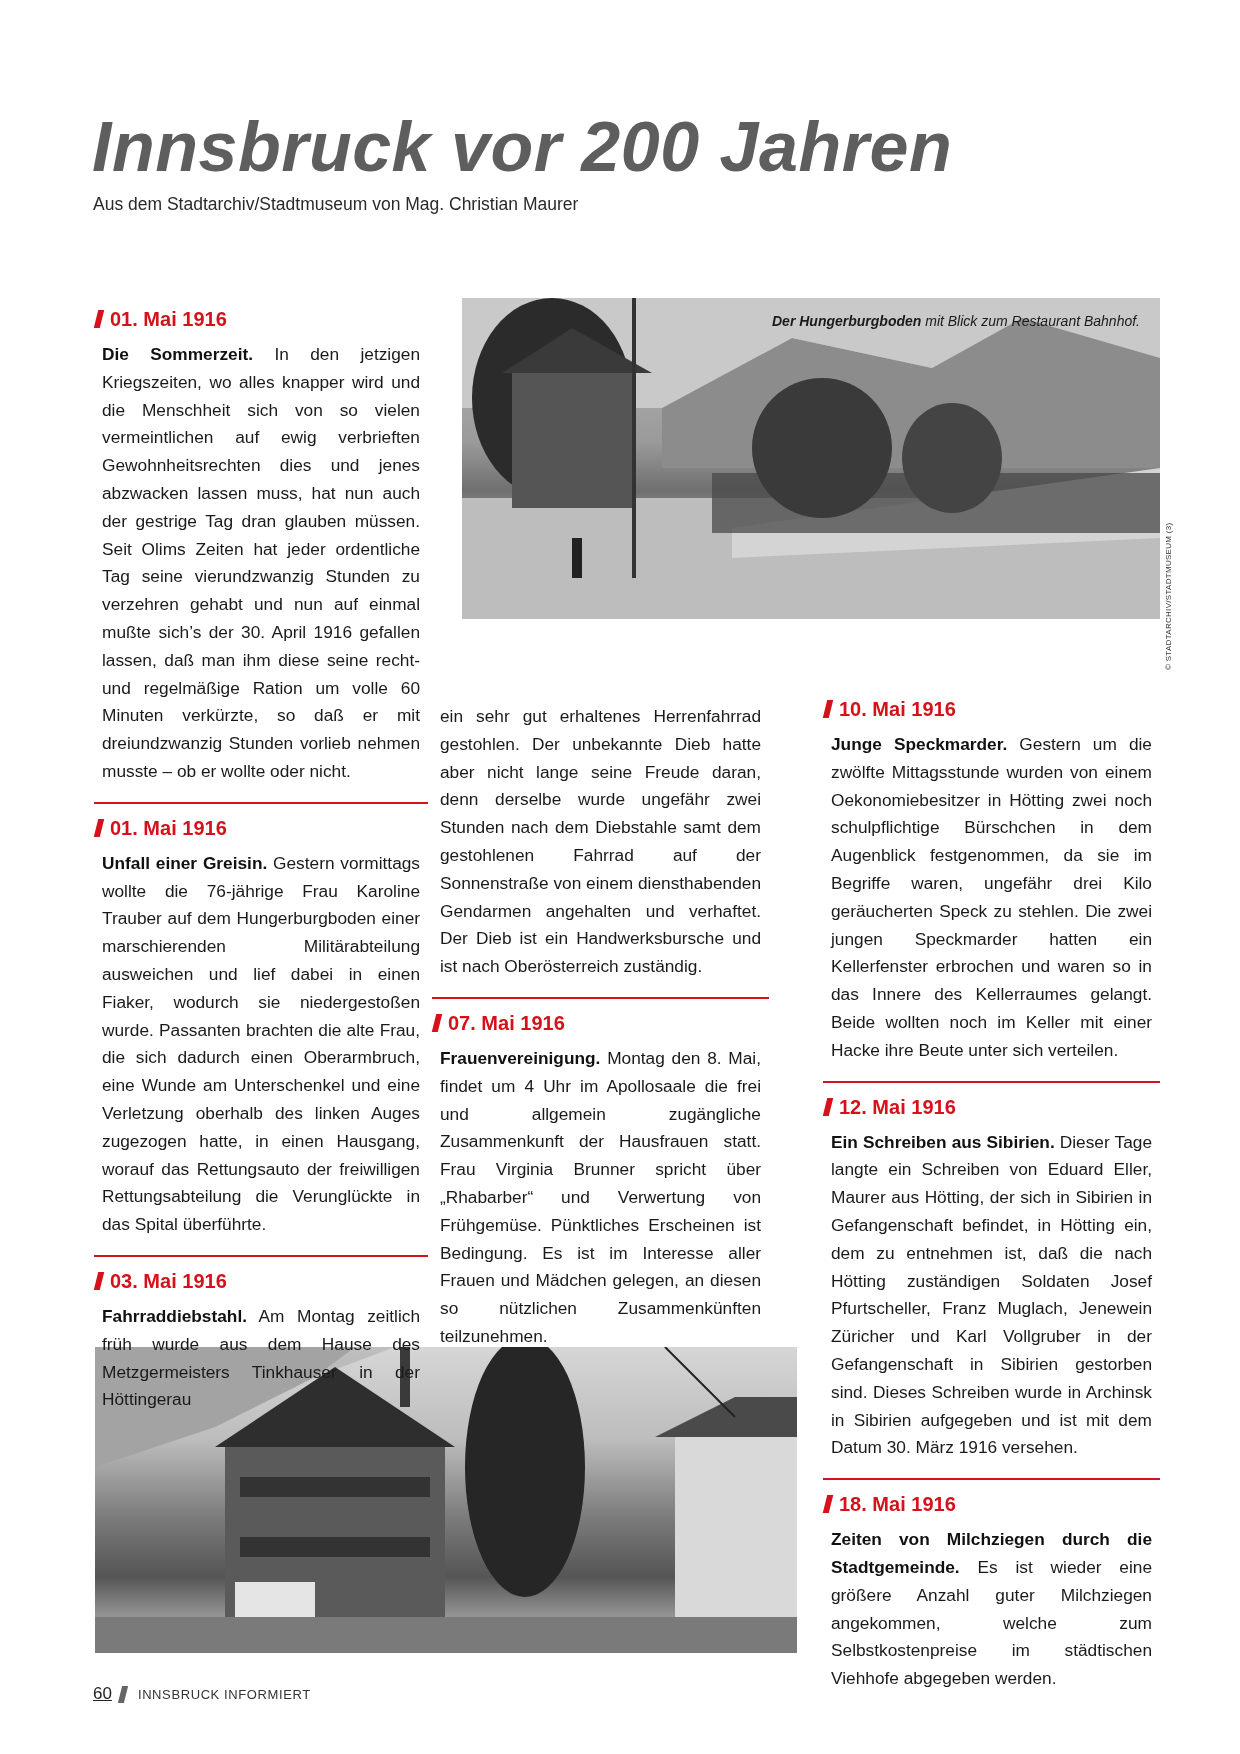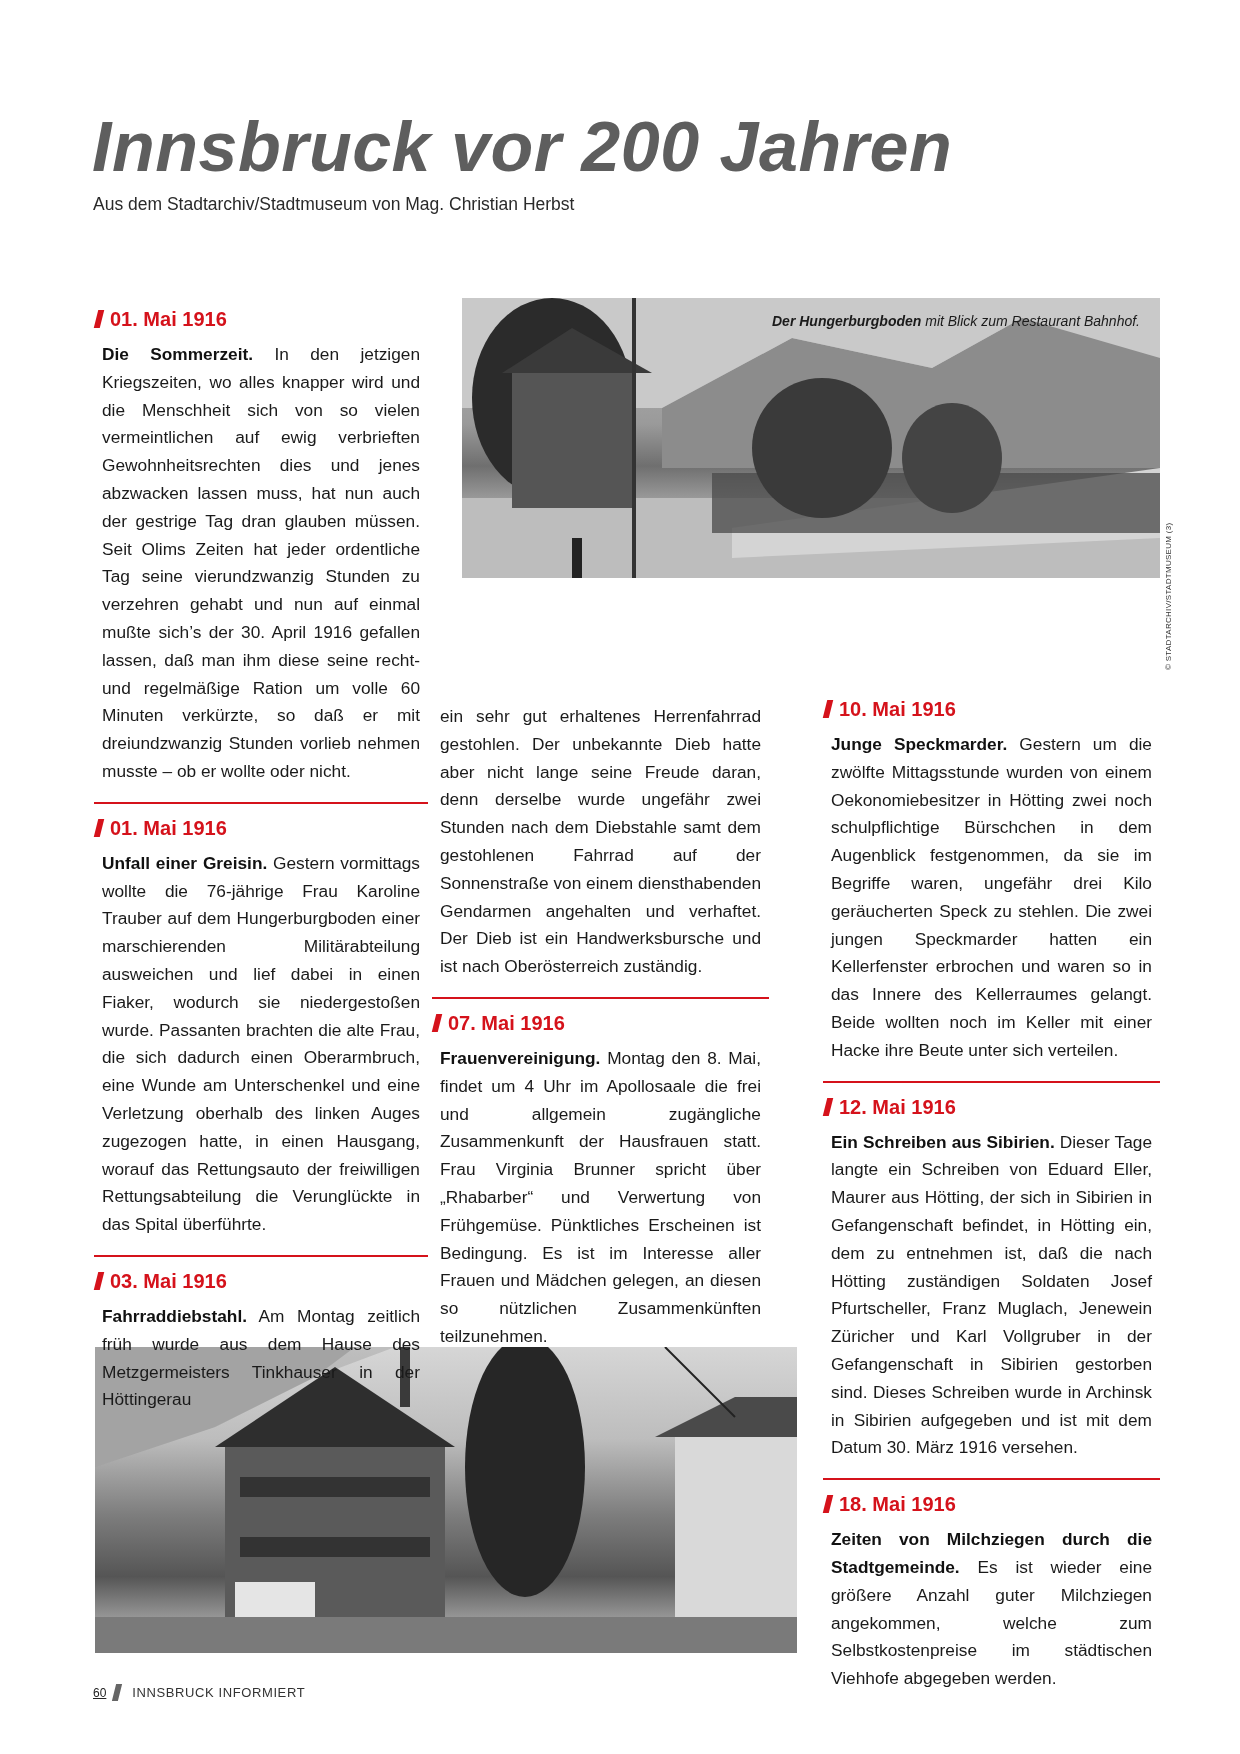--- a/index.html
+++ b/index.html
@@ -32,52 +32,52 @@
     font-size: 17.3px; line-height: 27.8px; text-align: justify; margin: 8px;
     hyphens: manual;
   }
   .entry-body b { font-weight: bold; color: #111; }
   .divider { height: 2px; background: #d5121b; margin: 16px 0 10px 0; border: none; }
 
   .photo {
     position: absolute; overflow: hidden;
     background: linear-gradient(180deg, #bcbcbc 0%, #9a9a9a 45%, #6f6f6f 60%, #b8b8b8 80%, #d2d2d2 100%);
   }
-  .photo-top { left: 462px; top: 298px; width: 698px; height: 280px; }
+  .photo-top { left: 462px; top: 298px; width: 698px; height: 321px; }
   .photo-bottom { left: 95px; top: 1347px; width: 702px; height: 306px;
     background: linear-gradient(180deg, #d6d6d6 0%, #bdbdbd 30%, #7d7d7d 55%, #555 75%, #cfcfcf 100%); }
   .photo svg { position: absolute; left: 0; top: 0; }
 
   .caption {
     position: absolute; right: 20px; top: 14px; font-size: 14px; line-height: 19px;
     font-style: italic; color: #1b1b1b; text-align: left;
   }
   .caption b { font-weight: bold; }
   .credit {
     position: absolute; left: 1164px; top: 670px; font-size: 8px; color: #333;
     transform: rotate(-90deg); transform-origin: left top; white-space: nowrap;
     letter-spacing: 0.3px;
   }
 
   .footer {
     position: absolute; left: 93px; top: 1684px; display: flex; align-items: center;
     font-size: 16px; color: #222;
   }
-  .footer .pg { font-size: 12px; margin-right: 8px; text-decoration: underline; }
+  .footer .pg { font-size: 17px; margin-right: 8px; text-decoration: underline; }
   .footer .fslash {
     display: inline-block; width: 6px; height: 17px; background: #666;
     transform: skewX(-14deg); margin-right: 12px;
   }
   .footer .pub { font-size: 13px; letter-spacing: 0.6px; color: #333; }
 </style>
 </head>
 <body>
 
 <h1 class="title">Innsbruck vor 200 Jahren</h1>
-<div class="subtitle">Aus dem Stadtarchiv/Stadtmuseum von Mag. Christian Herbst</div>
+<div class="subtitle">Aus dem Stadtarchiv/Stadtmuseum von Mag. Christian Maurer</div>
 
 <div class="photo photo-top">
   <svg width="698" height="367" viewBox="0 0 698 367">
     <polygon points="200,110 330,40 470,70 560,20 698,0 698,170 200,170" fill="#8c8c8c"></polygon>
     <polygon points="0,0 698,0 698,60 560,20 470,70 330,40 200,110 0,110" fill="#c9c9c9"></polygon>
     <rect x="0" y="200" width="698" height="167" fill="#bdbdbd"></rect>
     <polygon points="270,230 698,170 698,240 270,260" fill="#d4d4d4"></polygon>
     <ellipse cx="90" cy="100" rx="80" ry="100" fill="#2b2b2b"></ellipse>
     <rect x="50" y="70" width="120" height="140" fill="#555"></rect>
     <polygon points="40,75 110,30 190,75" fill="#3a3a3a"></polygon>

